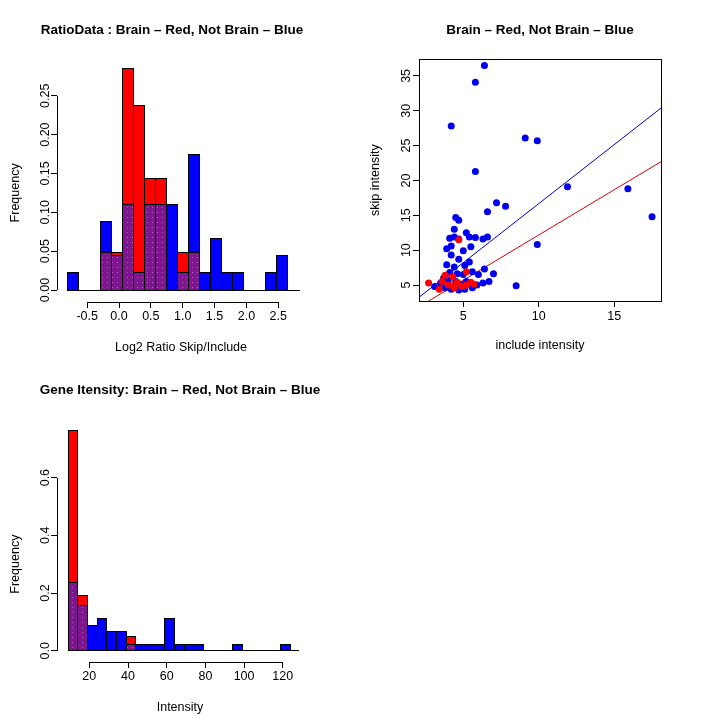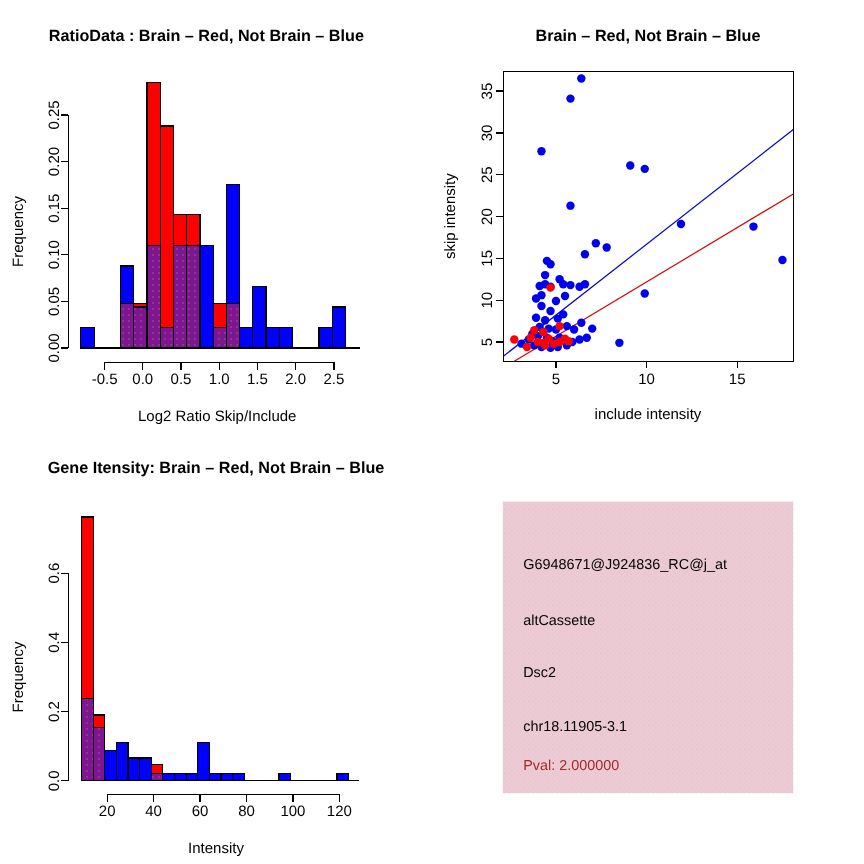--- a/index.html
+++ b/index.html
@@ -233,30 +233,13 @@
         <text x="49" y="233" text-anchor="middle" font-size="12.5" fill="#000" transform="rotate(-90 49 233)">0.2</text>
         <line x1="57" y1="175.29999999999998" x2="51" y2="175.29999999999998" stroke="#000" shape-rendering="crispEdges"></line>
         <text x="49" y="175.29999999999998" text-anchor="middle" font-size="12.5" fill="#000" transform="rotate(-90 49 175.29999999999998)">0.4</text>
         <line x1="57" y1="117.6" x2="51" y2="117.6" stroke="#000" shape-rendering="crispEdges"></line>
         <text x="49" y="117.6" text-anchor="middle" font-size="12.5" fill="#000" transform="rotate(-90 49 117.6)">0.6</text>
         <text x="180" y="351" text-anchor="middle" font-size="12.5" fill="#000">Intensity</text>
         <text x="19" y="204.14999999999998" text-anchor="middle" font-size="12.5" fill="#000" transform="rotate(-90 19 204.14999999999998)">Frequency</text>
         <text x="180" y="34" text-anchor="middle" font-size="13.5" fill="#000" font-weight="bold">Gene Itensity: Brain – Red, Not Brain – Blue</text>
       </svg>
   </div>
-  <div class="panel" id="panel-br">
-    <svg id="svg-br" width="360" height="360" viewBox="0 0 360 360">
-        <defs>
-          <pattern id="pinkweave" width="4" height="4" patternUnits="userSpaceOnUse">
-            <rect x="0" y="0" width="4" height="4" fill="#EDCBD5"></rect>
-            <rect x="0" y="0" width="1" height="1" fill="#DFC2CB"></rect>
-            <rect x="2" y="2" width="1" height="1" fill="#DFC2CB"></rect>
-          </pattern>
-        </defs>
-        <rect x="59" y="58" width="242" height="243" fill="url(#pinkweave)"></rect>
-        <text x="76" y="114" text-anchor="start" font-size="12" fill="#000000">G6948671@J924836_RC@j_at</text>
-        <text x="76" y="161" text-anchor="start" font-size="12" fill="#000000">altCassette</text>
-        <text x="76" y="204" text-anchor="start" font-size="12" fill="#000000">Dsc2</text>
-        <text x="76" y="249" text-anchor="start" font-size="12" fill="#000000">chr18.11905-3.1</text>
-        <text x="76" y="282" text-anchor="start" font-size="12" fill="#A52A2A">Pval: 2.000000</text>
-      </svg>
-  </div>
 </div>
 
 </body></html>

